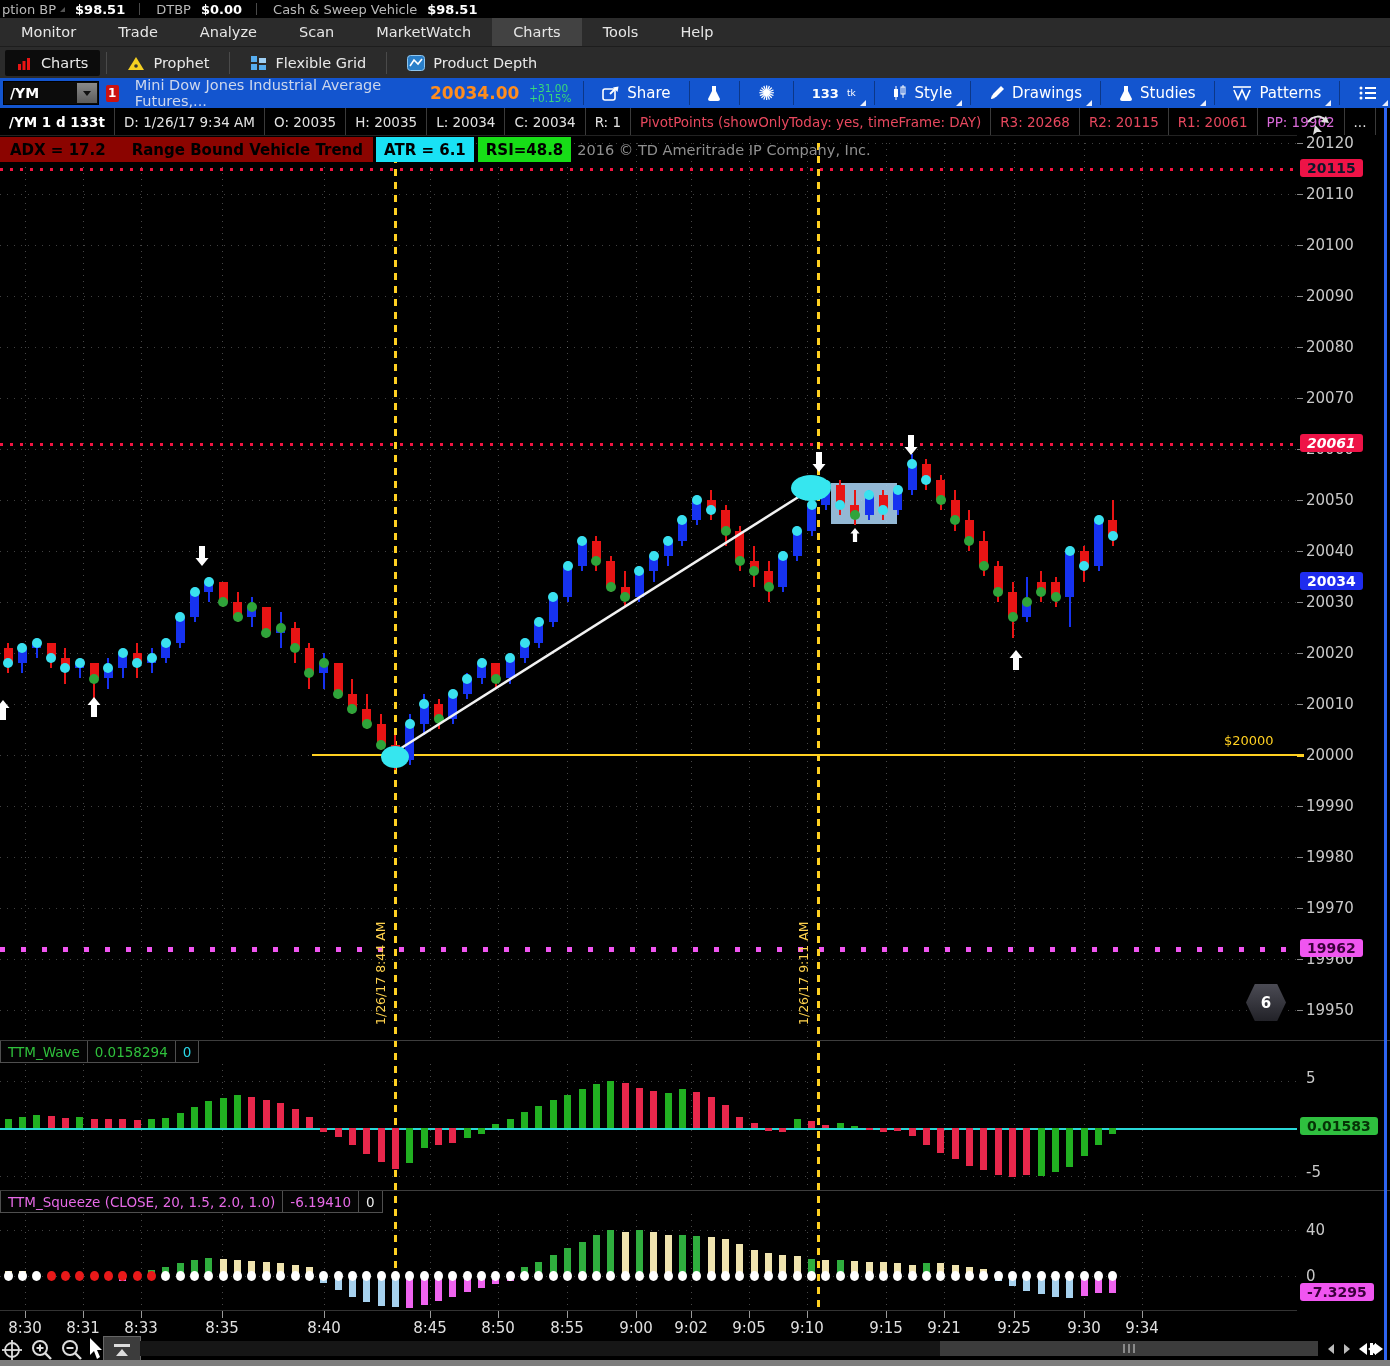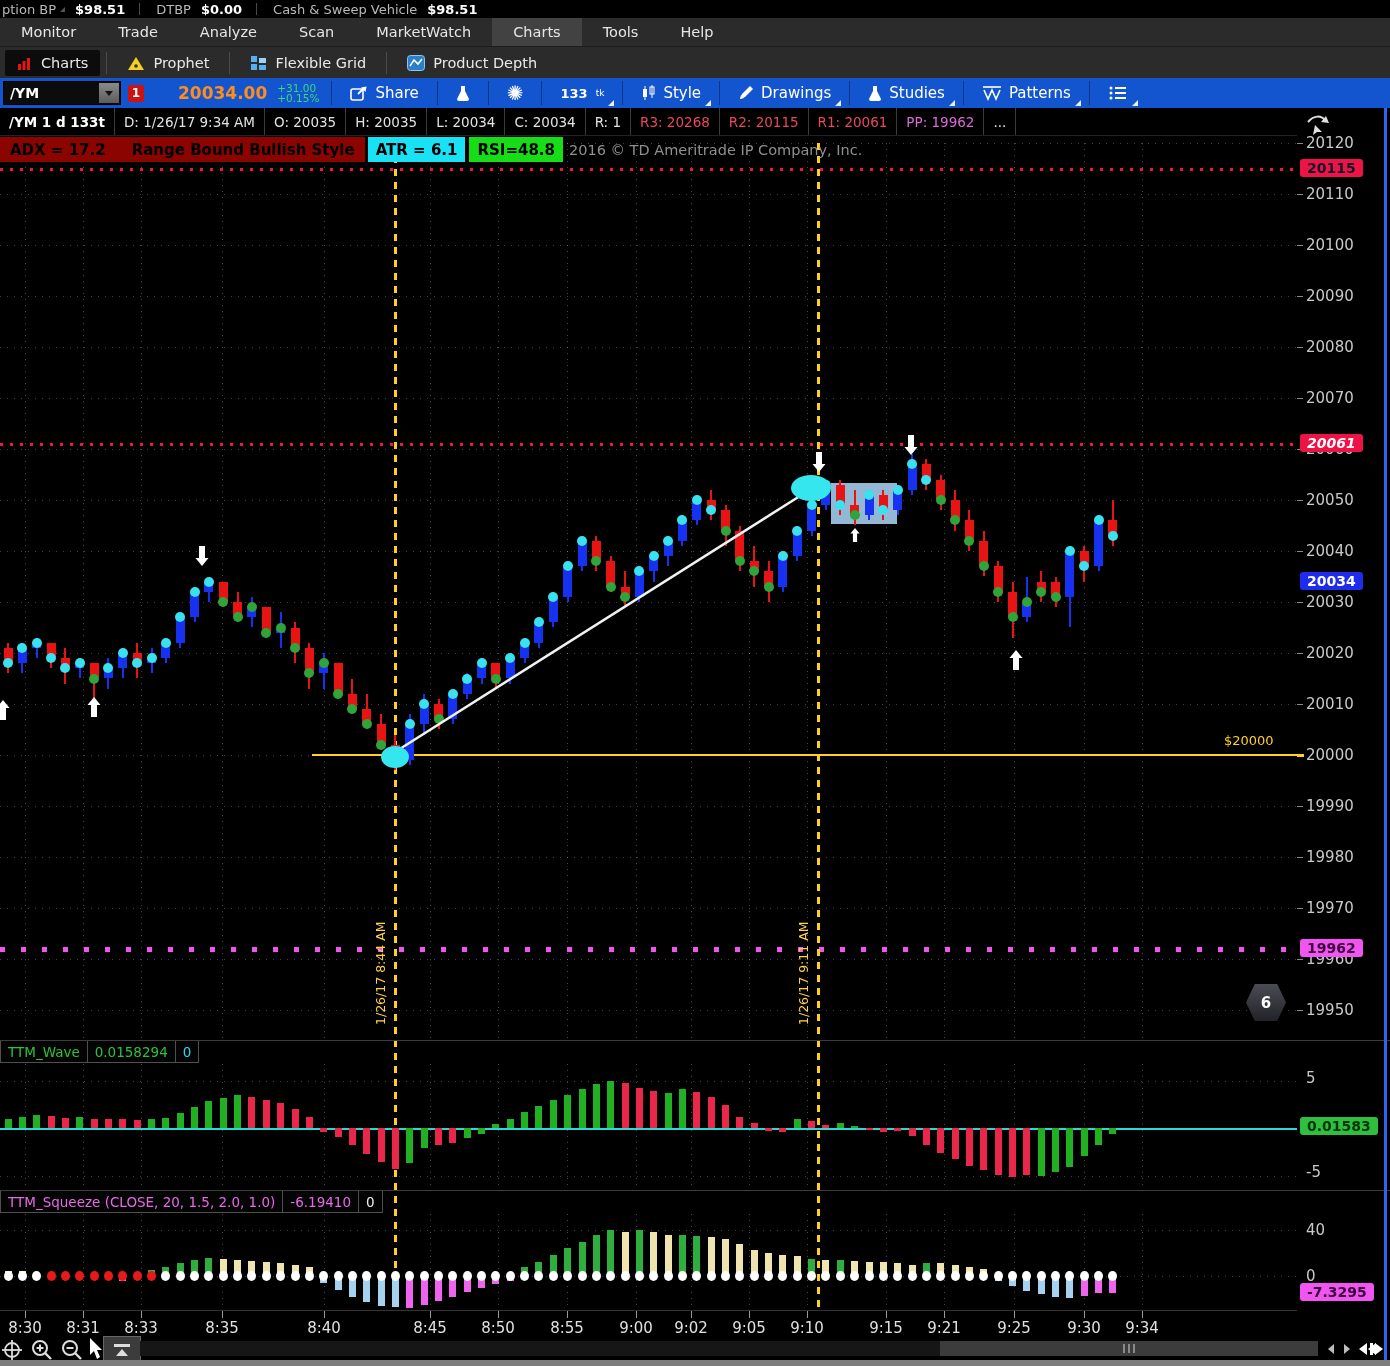--- a/index.html
+++ b/index.html
@@ -167,20 +167,21 @@
   </div>
 
   <div class="symbar">
     <div class="combo">
       <span class="combo-txt">/YM</span>
       <span class="combo-btn">
           <span class="combo-arrow"></span>
         </span>
     </div>
     <div class="badge1">1</div>
+    <span class="sym-title">Mini Dow Jones Industrial Average Futures,...</span>
     <span class="sym-price">20034.00</span>
     <div class="sym-chg">
       <span>+31.00</span>
       <span>+0.15%</span>
     </div>
     <div class="blue-div" style="margin-left:12px;"></div>
     <div class="bluebtn">
       <svg width="18" height="15">
         <rect x="1" y="3" width="12" height="11" rx="2" fill="none" stroke="#fff" stroke-width="1.6"></rect>
         <polyline points="8,8 14,2" stroke="#fff" stroke-width="1.8" fill="none"></polyline>
@@ -256,31 +257,32 @@
   </div>
 
   <div class="ohlcbar">
     <div class="ocell bold">/YM 1 d 133t</div>
     <div class="ocell">D: 1/26/17 9:34 AM</div>
     <div class="ocell">O: 20035</div>
     <div class="ocell">H: 20035</div>
     <div class="ocell">L: 20034</div>
     <div class="ocell">C: 20034</div>
     <div class="ocell">R: 1</div>
+    <div class="ocell red">PivotPoints (showOnlyToday: yes, timeFrame: DAY)</div>
     <div class="ocell red">R3: 20268</div>
     <div class="ocell red">R2: 20115</div>
     <div class="ocell red">R1: 20061</div>
     <div class="ocell mag">PP: 19962</div>
     <div class="ocell">...</div>
   </div>
 
   <div class="statusrow">
     <div class="adxbox">
       <span>ADX = 17.2</span>
-      <span>Range Bound Bullish Style</span>
+      <span>Range Bound Vehicle Trend</span>
     </div>
     <div class="atrbox">ATR = 6.1</div>
     <div class="rsibox">RSI=48.8</div>
     <span class="copyr">2016 © TD Ameritrade IP Company, Inc.</span>
   </div>
 
   <svg class="abs" style="left:1305px;top:113px;z-index:7;" width="30" height="26">
     <path d="M3,9 C9,2 16,2 21,8" stroke="#e0e0e0" stroke-width="2" fill="none"></path>
     <polygon points="24,10 16,9 21,3" fill="#e0e0e0"></polygon>
     <polygon points="8,22 10,12 17,19 12,19" fill="#e0e0e0"></polygon>

